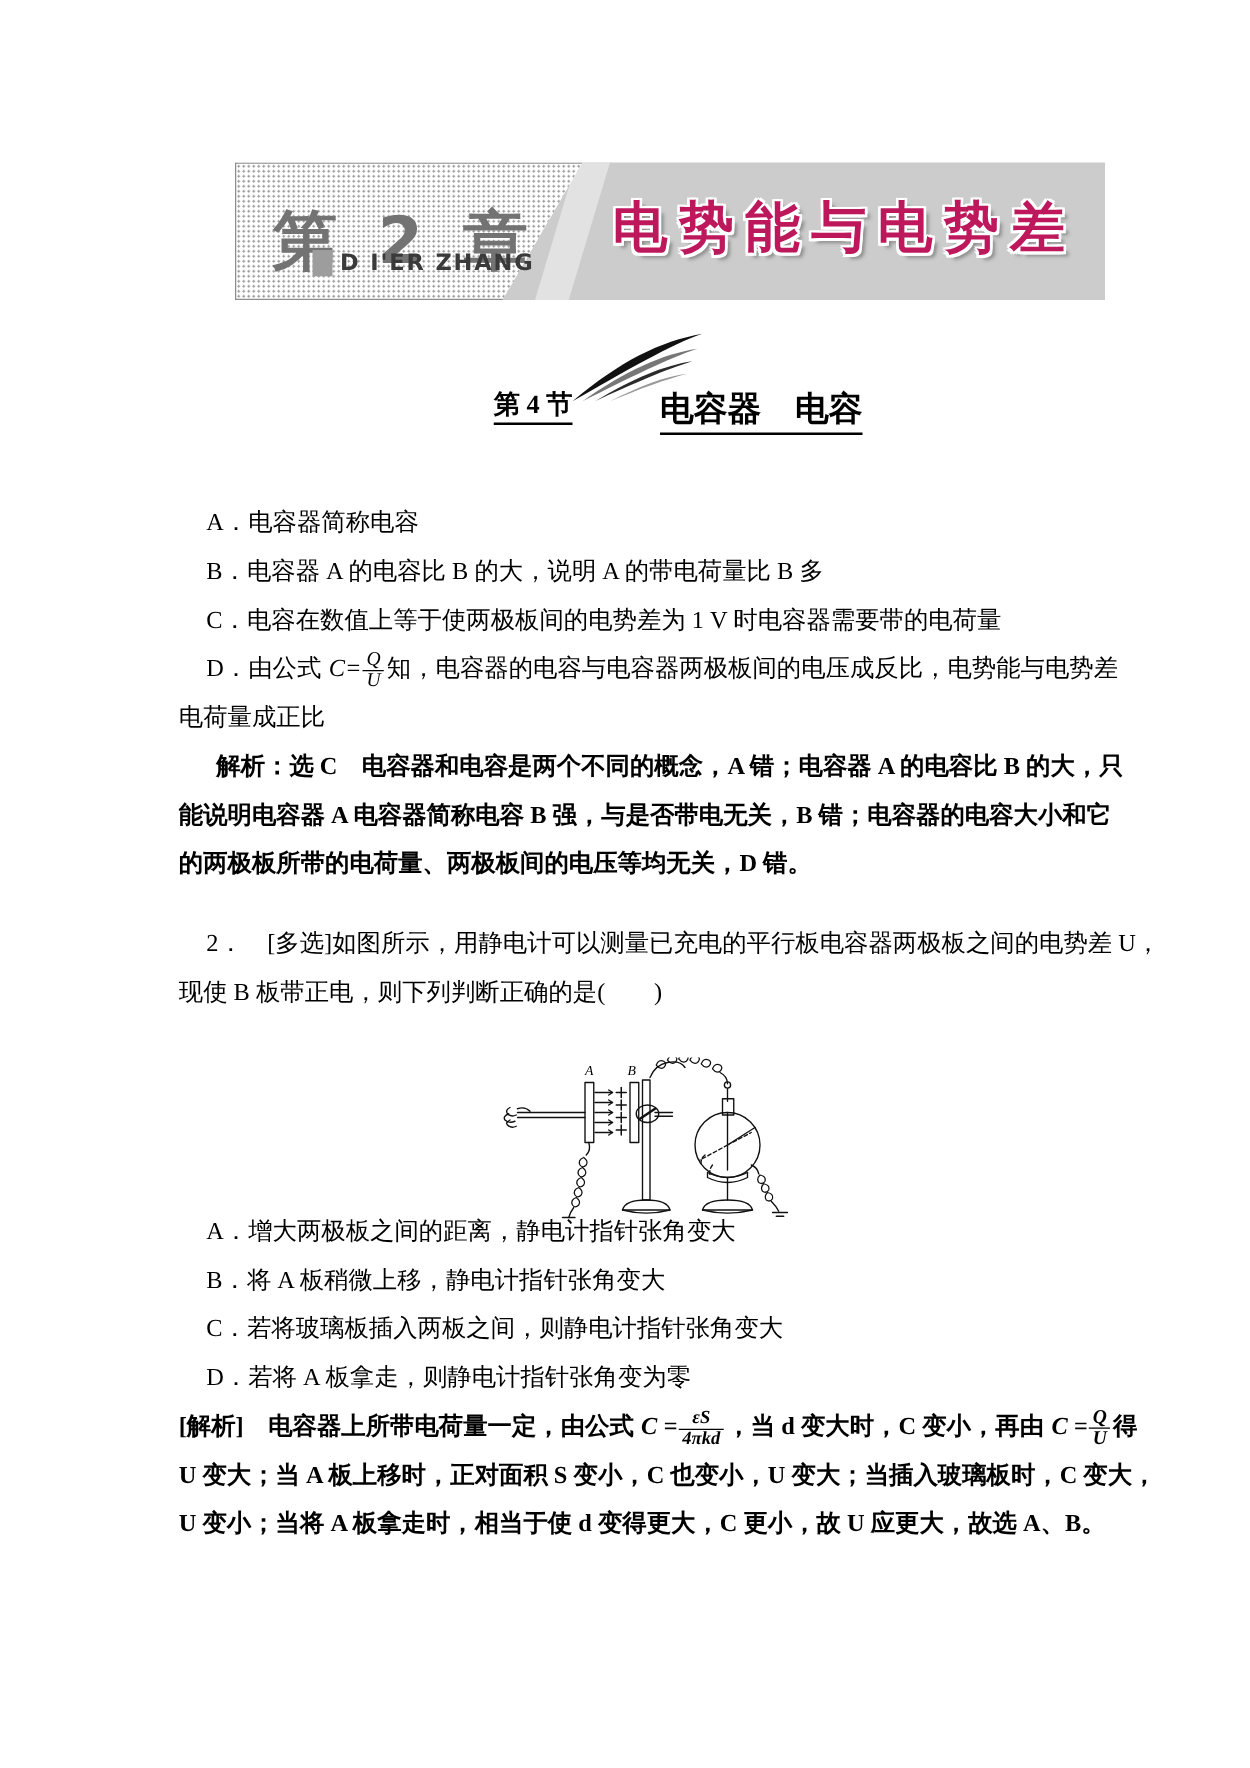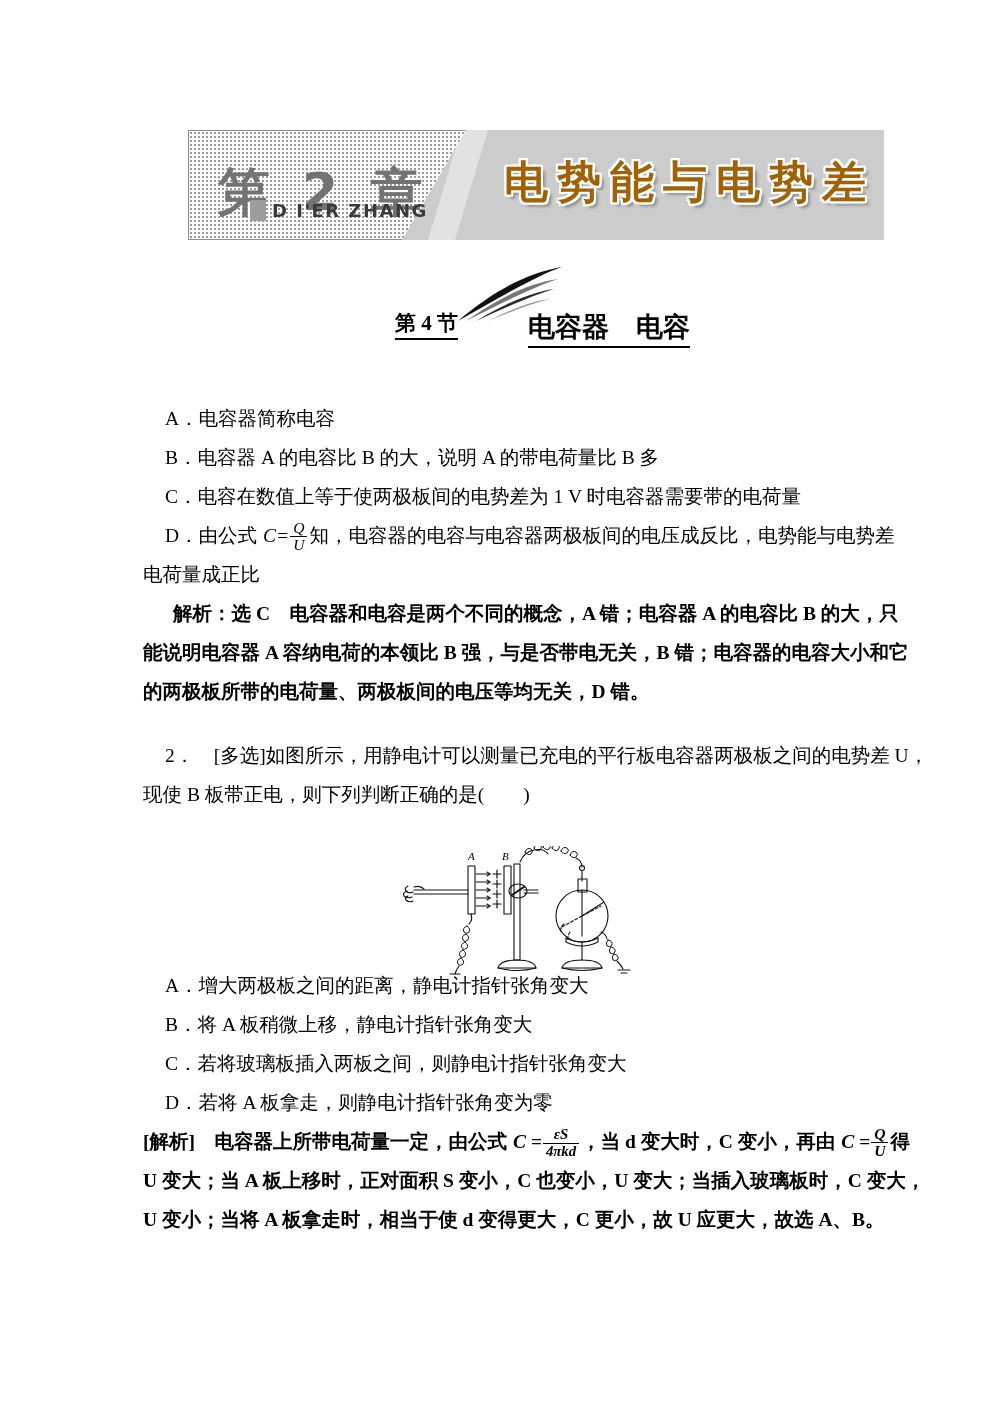--- a/index.html
+++ b/index.html
@@ -82,27 +82,27 @@
   #chapter-pinyin {
     font-family: "DejaVu Sans", sans-serif;
     font-weight: bold;
     font-size: 18px;
     letter-spacing: 1.5px;
     color: #3a3a3a;
     white-space: nowrap;
   }
   #chapter-title {
     position: absolute;
-    left: 316px;
+    left: 302px;
     top: 23px;
     font-family: "DejaVu Sans", sans-serif;
     font-weight: bold;
     font-size: 44px;
     letter-spacing: 9px;
-    color: #a16207;
+    color: #be185d;
     white-space: nowrap;
     text-shadow:
       -2px -2px 0 #fff,  2px -2px 0 #fff,
       -2px  2px 0 #fff,  2px  2px 0 #fff,
       -2px  0   0 #fff,  2px  0   0 #fff,
        0   -2px 0 #fff,  0    2px 0 #fff,
        4px 4px 3px rgba(90,90,90,0.55);
   }
 
   
@@ -226,21 +226,21 @@
   <div>
     <p class="line indent1">A．电容器简称电容</p>
     <p class="line indent1">B．电容器 A 的电容比 B 的大，说明 A 的带电荷量比 B 多</p>
     <p class="line indent1">C．电容在数值上等于使两极板间的电势差为 1 V 时电容器需要带的电荷量</p>
     <p class="line indent1"><span>D．由公式 </span><span class="it"><span>C=</span><span class="frac"><span class="num">Q</span><span class="den">U</span></span></span><span>知，电容器的电容与电容器两极板间的电压成反比，电势能与电势差</span></p>
     <p class="line">电荷量成正比</p>
   </div>
 
   <div id="q1-analysis">
     <p class="line indent2">解析：选 C　电容器和电容是两个不同的概念，A 错；电容器 A 的电容比 B 的大，只</p>
-    <p class="line">能说明电容器 A 容纳电荷的本领比 B 强，与是否带电无关，B 错；电容器的电容大小和它</p>
+    <p class="line">能说明电容器 A 电容器简称电容 B 强，与是否带电无关，B 错；电容器的电容大小和它</p>
     <p class="line">的两极板所带的电荷量、两极板间的电压等均无关，D 错。</p>
   </div>
 
   <div style="margin-top:26px;">
     <p class="line indent1">2．　[多选]如图所示，用静电计可以测量已充电的平行板电容器两极板之间的电势差 U，</p>
     <p class="line">现使 B 板带正电，则下列判断正确的是(　　)</p>
   </div>
 
   <div style="height:152px;"></div>
 

